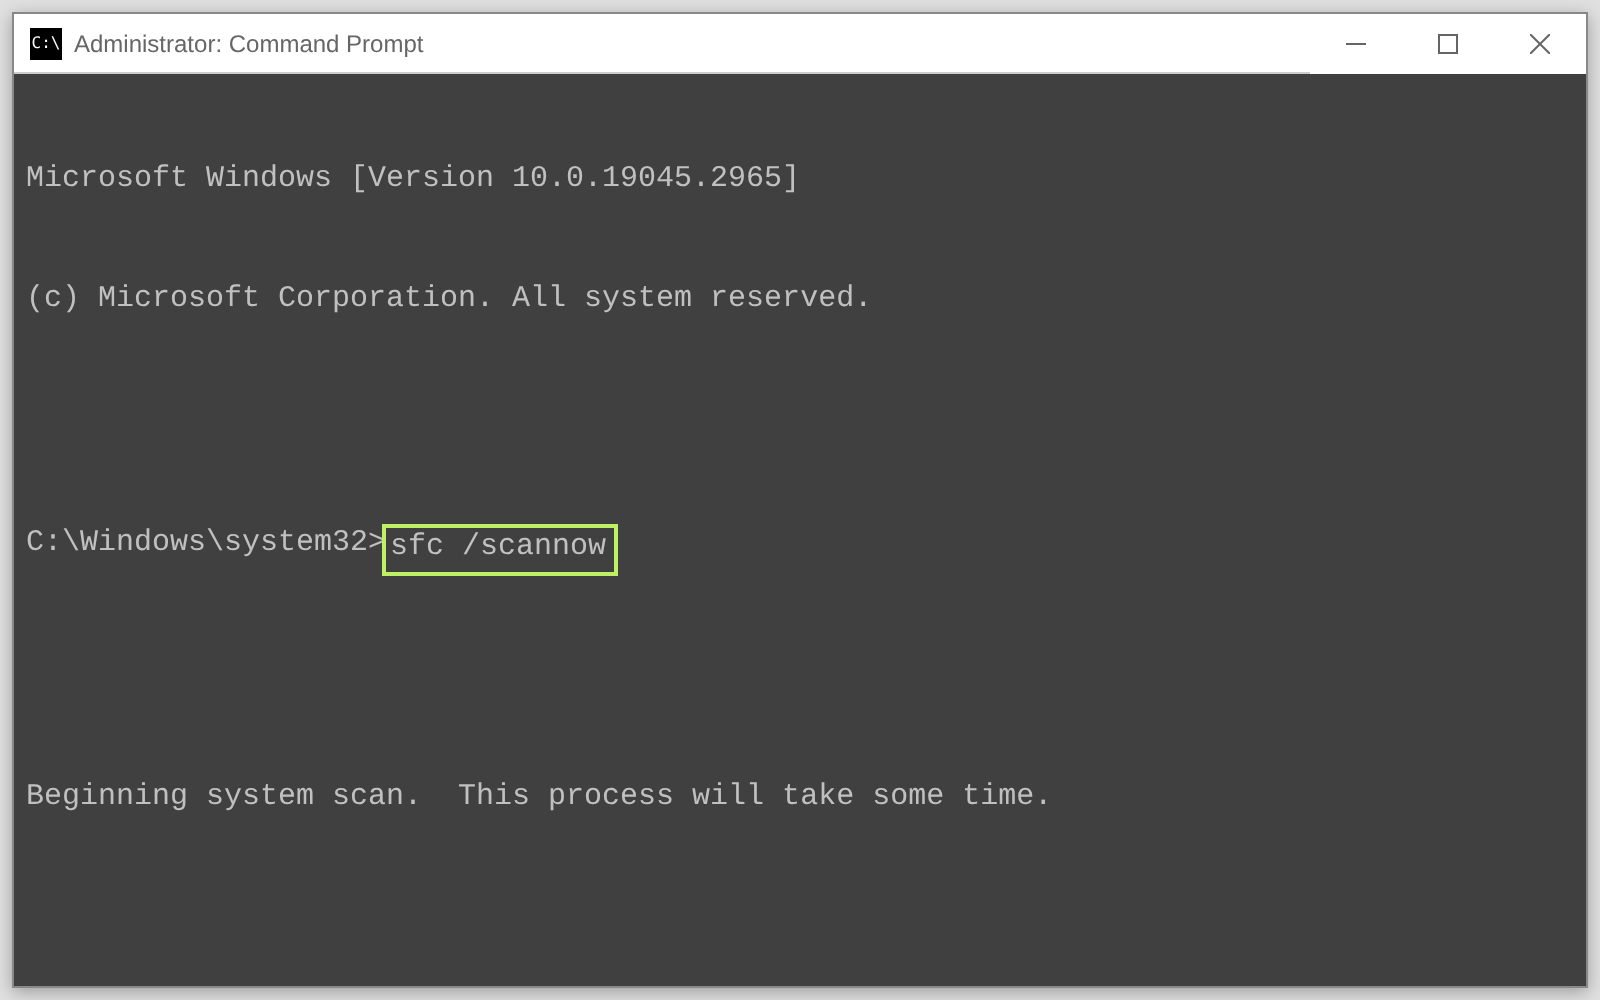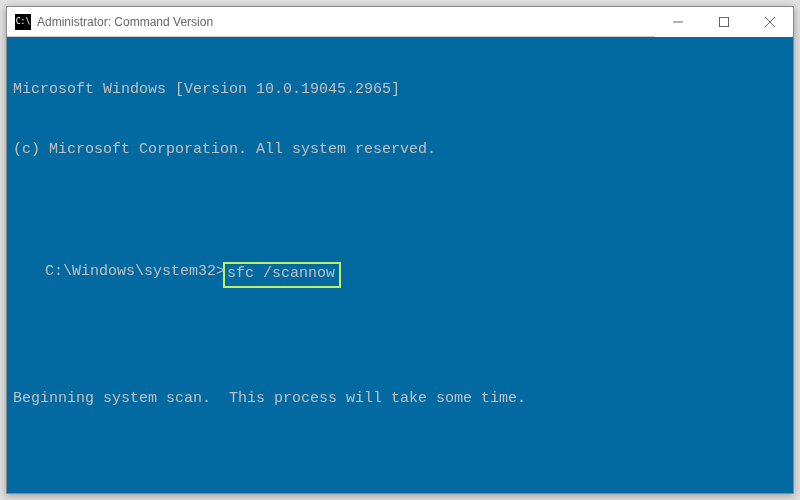--- a/index.html
+++ b/index.html
@@ -60,48 +60,48 @@
       height: 30px;
       display: flex;
       align-items: center;
       justify-content: center;
       color: #666;
       font-size: 11px;
       background: #fff;
     }
     .terminal {
       flex: 1;
-      background: #0369a1;
+      background: #404040;
       color: #c0c0c0;
       font-family: "Consolas", "Courier New", monospace;
       font-size: 15px;
       line-height: 1.35;
       padding: 2px 6px;
       overflow: hidden;
       white-space: pre-wrap;
       word-break: break-all;
     }
     .term-line { display: block; }
-    .prompt-line { display: flex; align-items: flex-start; margin-left: 32px; }
+    .prompt-line { display: flex; align-items: flex-start; }
     .prompt-text { white-space: pre; }
     .cmd-highlight {
       border: 2px solid #bef264;
       padding: 0 4px 2px 2px;
       display: inline-block;
       margin-left: -2px;
     }
     .blank { height: 1.35em; }
   </style>
 </head>
 <body>
 
 <div class="window">
   <div class="titlebar">
     <span class="titlebar-icon">C:\</span>
-    <span class="titlebar-title">Administrator: Command Version</span>
+    <span class="titlebar-title">Administrator: Command Prompt</span>
     <div class="win-controls">
       <div class="win-btn">
         <svg width="10" height="10" viewBox="0 0 10 10">
             <line x1="0" y1="5" x2="10" y2="5" stroke="#666" stroke-width="1"></line>
           </svg>
       </div>
       <div class="win-btn">
         <svg width="10" height="10" viewBox="0 0 10 10">
             <rect x="0.5" y="0.5" width="9" height="9" fill="none" stroke="#666" stroke-width="1"></rect>
           </svg>

